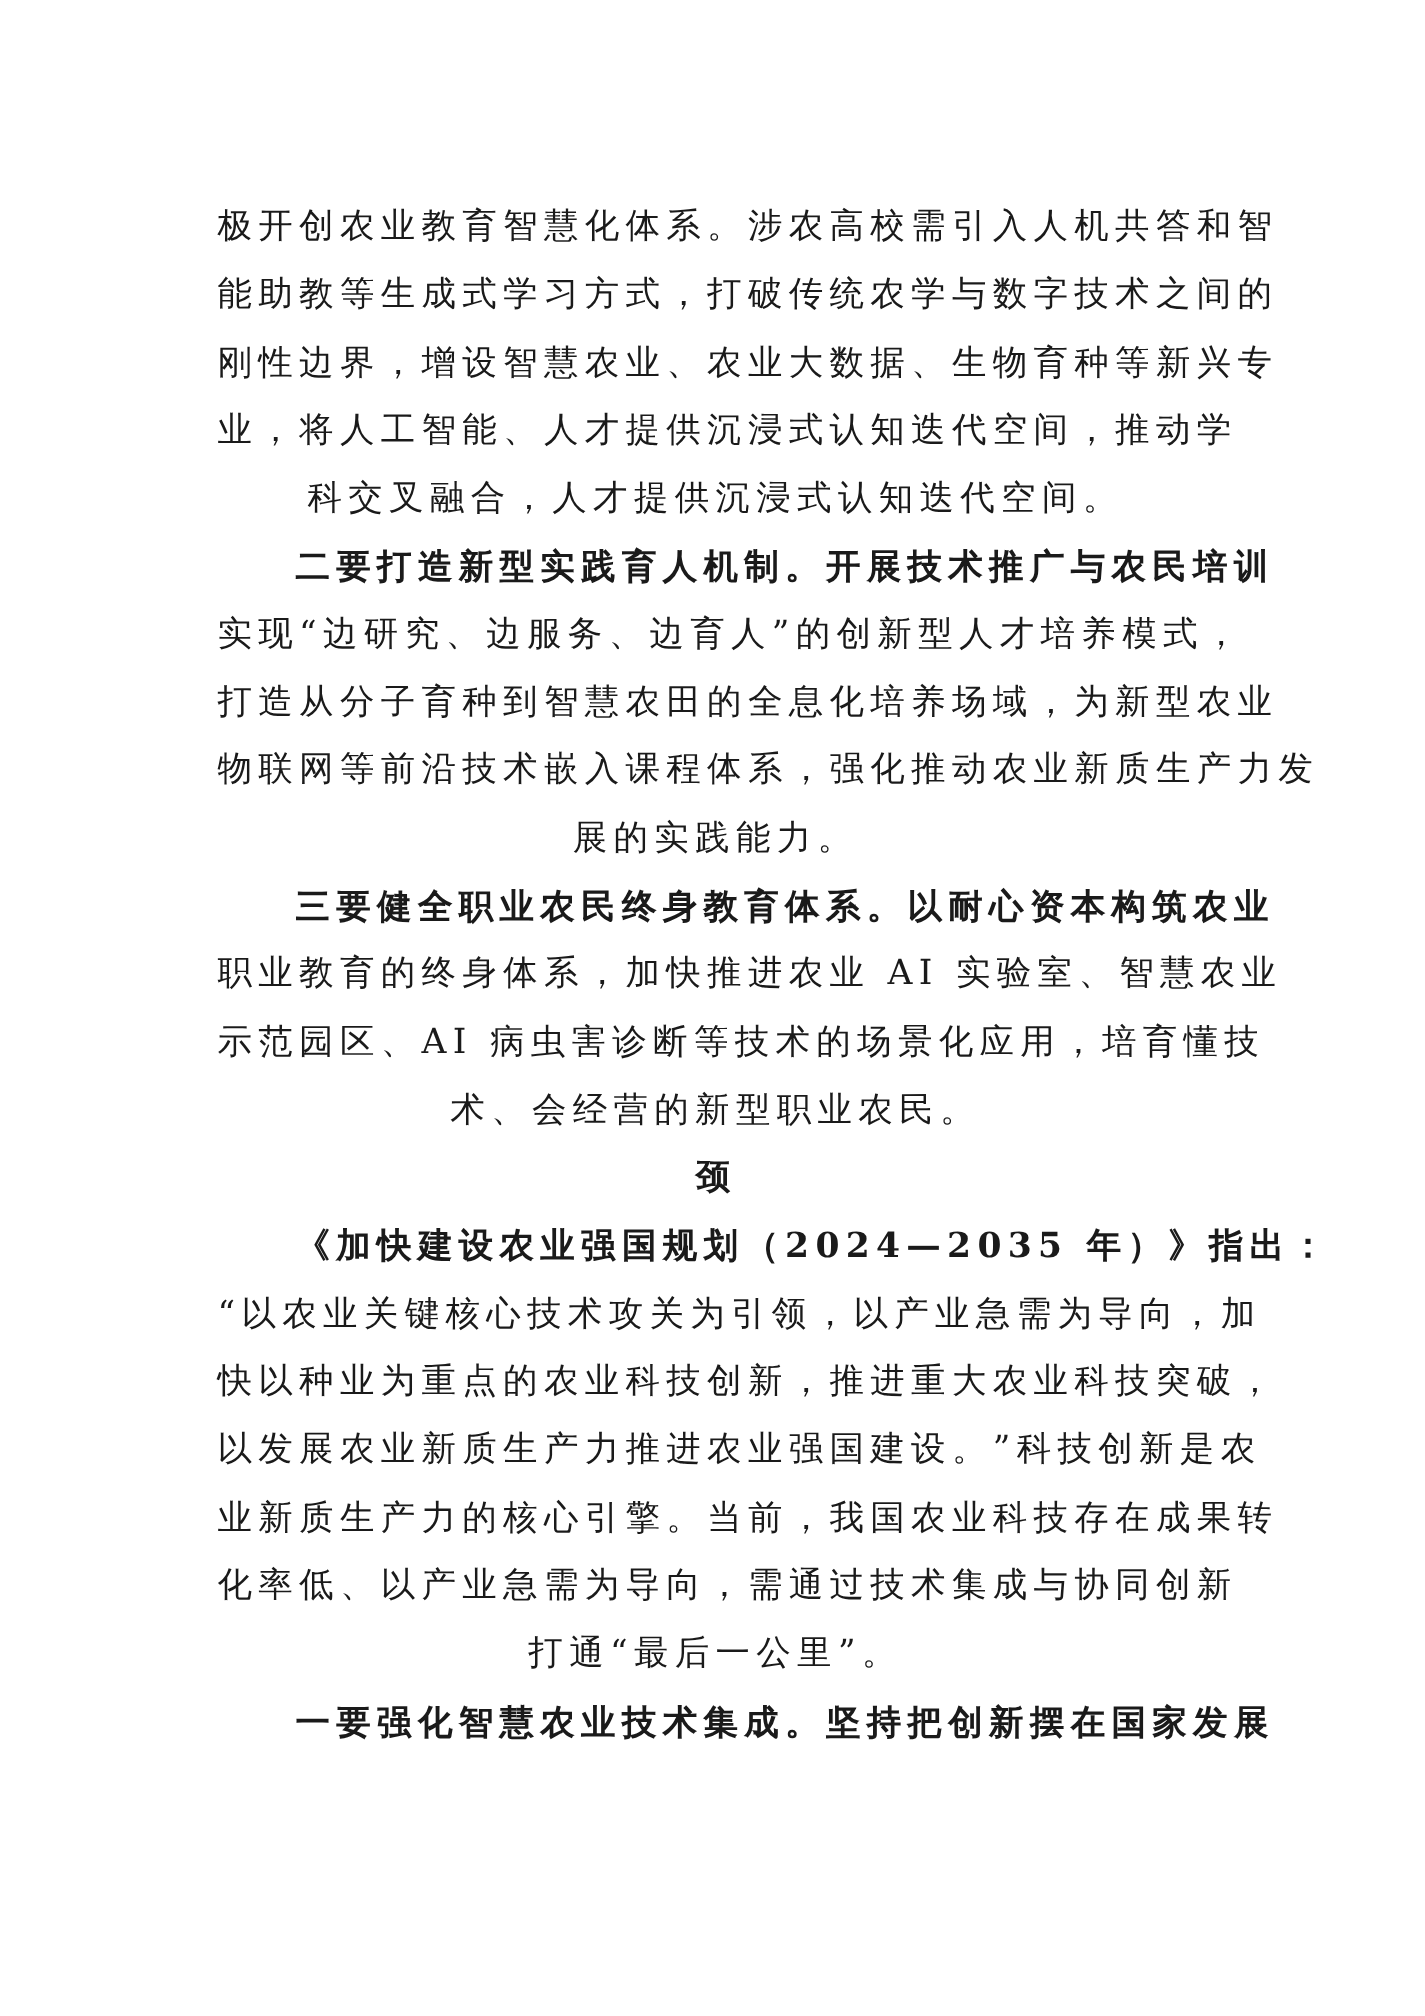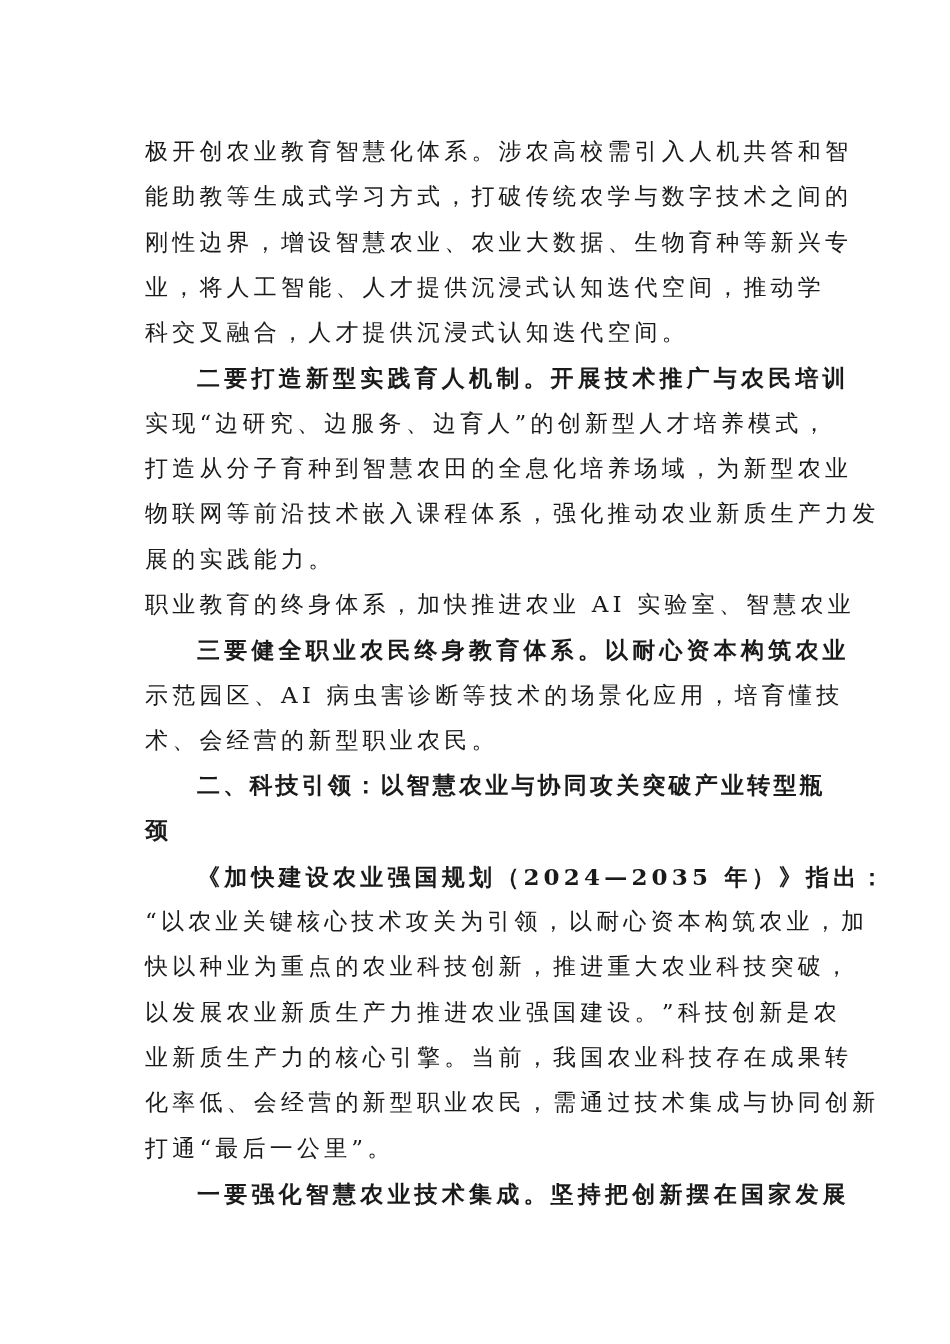--- a/index.html
+++ b/index.html
@@ -20,20 +20,21 @@
       left: 145px;
       top: 129px;
       width: 664px;
     }
     .line {
       height: 45.3px;
       line-height: 45.3px;
       font-size: 23px;
       white-space: nowrap;
       letter-spacing: 4.2px;
+      text-align: center;
     }
     .line.indent {
       padding-left: 52px;
       font-weight: bold;
     }
     .line.heading {
       font-family: "DejaVu Sans", "Liberation Sans", sans-serif;
       font-weight: bold;
       letter-spacing: 3.2px;
     }
@@ -45,27 +46,26 @@
   <div class="line">极开创农业教育智慧化体系。涉农高校需引入人机共答和智</div>
   <div class="line">能助教等生成式学习方式，打破传统农学与数字技术之间的</div>
   <div class="line">刚性边界，增设智慧农业、农业大数据、生物育种等新兴专</div>
   <div class="line">业，将人工智能、人才提供沉浸式认知迭代空间，推动学</div>
   <div class="line">科交叉融合，人才提供沉浸式认知迭代空间。</div>
   <div class="line indent">二要打造新型实践育人机制。开展技术推广与农民培训</div>
   <div class="line">实现“边研究、边服务、边育人”的创新型人才培养模式，</div>
   <div class="line">打造从分子育种到智慧农田的全息化培养场域，为新型农业</div>
   <div class="line">物联网等前沿技术嵌入课程体系，强化推动农业新质生产力发</div>
   <div class="line">展的实践能力。</div>
+  <div class="line indent">三要健全职业农民终身教育体系。以耐心资本构筑农业</div>
   <div class="line">职业教育的终身体系，加快推进农业 AI 实验室、智慧农业</div>
-  <div class="line indent">三要健全职业农民终身教育体系。以耐心资本构筑农业</div>
   <div class="line">示范园区、AI 病虫害诊断等技术的场景化应用，培育懂技</div>
   <div class="line">术、会经营的新型职业农民。</div>
-  <div class="line indent heading">二、科技引领：以智慧农业与协同攻关突破产业转型瓶</div>
   <div class="line heading">颈</div>
   <div class="line indent">《加快建设农业强国规划（2024—2035 年）》指出：</div>
-  <div class="line">“以农业关键核心技术攻关为引领，以耐心资本构筑农业，加</div>
+  <div class="line">“以农业关键核心技术攻关为引领，以产业急需为导向，加</div>
   <div class="line">快以种业为重点的农业科技创新，推进重大农业科技突破，</div>
   <div class="line">以发展农业新质生产力推进农业强国建设。”科技创新是农</div>
   <div class="line">业新质生产力的核心引擎。当前，我国农业科技存在成果转</div>
-  <div class="line">化率低、会经营的新型职业农民，需通过技术集成与协同创新</div>
+  <div class="line">化率低、以产业急需为导向，需通过技术集成与协同创新</div>
   <div class="line">打通“最后一公里”。</div>
   <div class="line indent">一要强化智慧农业技术集成。坚持把创新摆在国家发展</div>
 </div>
 
 </body></html>

